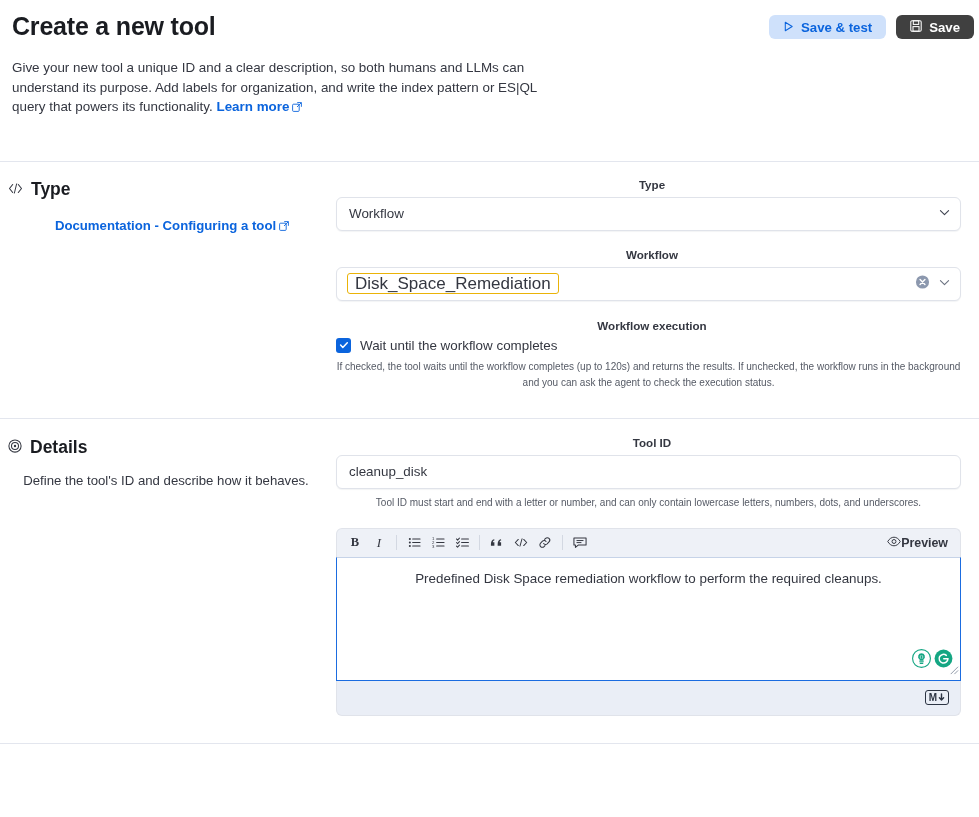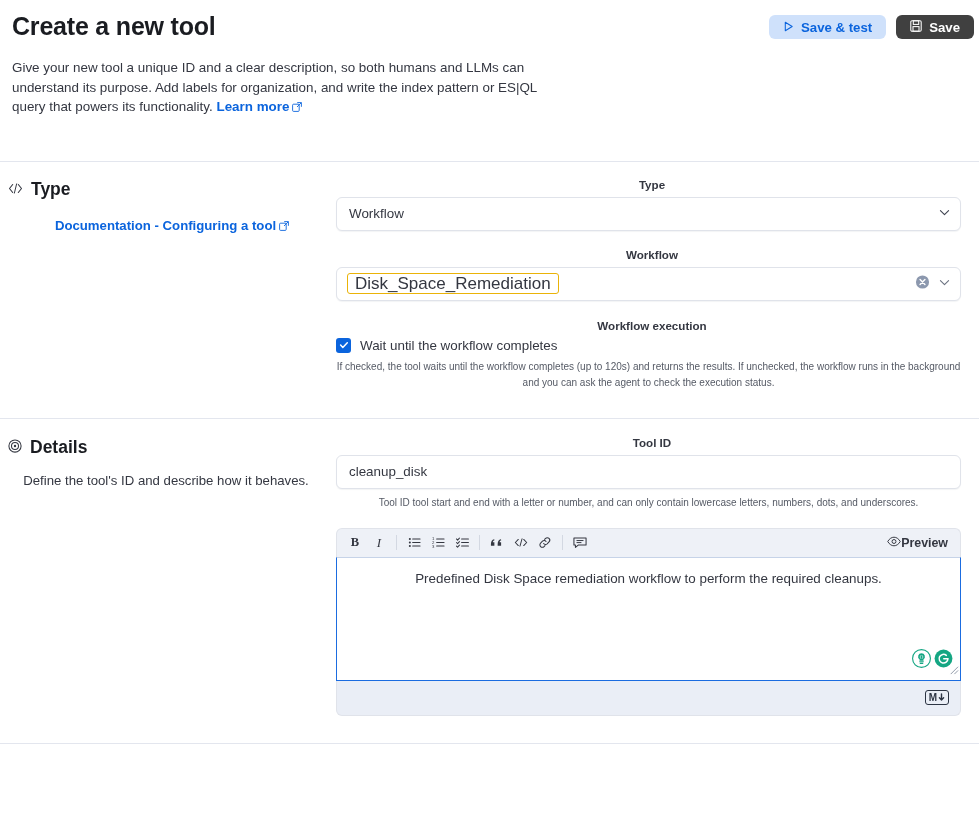--- a/index.html
+++ b/index.html
@@ -241,21 +241,21 @@
       <div class="sec-desc">Define the tool's ID and describe how it behaves.</div>
     </div>
 
     <div class="sec-right">
 
       <div>
         <div class="field-label">Tool ID</div>
         <div class="control tall">
           <span class="control-text">cleanup_disk</span>
         </div>
-        <div class="help-text">Tool ID tool start and end with a letter or number, and can only contain lowercase letters, numbers, dots, and underscores.</div>
+        <div class="help-text">Tool ID must start and end with a letter or number, and can only contain lowercase letters, numbers, dots, and underscores.</div>
       </div>
 
       <div style="margin-top:17px">
         <div class="editor">
           <div class="editor-toolbar">
             <div class="tb-btn">
                 <span style="font-weight:700;font-size:12.5px;font-family:'Liberation Serif',serif">B</span>
               </div>
             <div class="tb-btn">
                 <span style="font-style:italic;font-size:13px;font-family:'Liberation Serif',serif">I</span>

